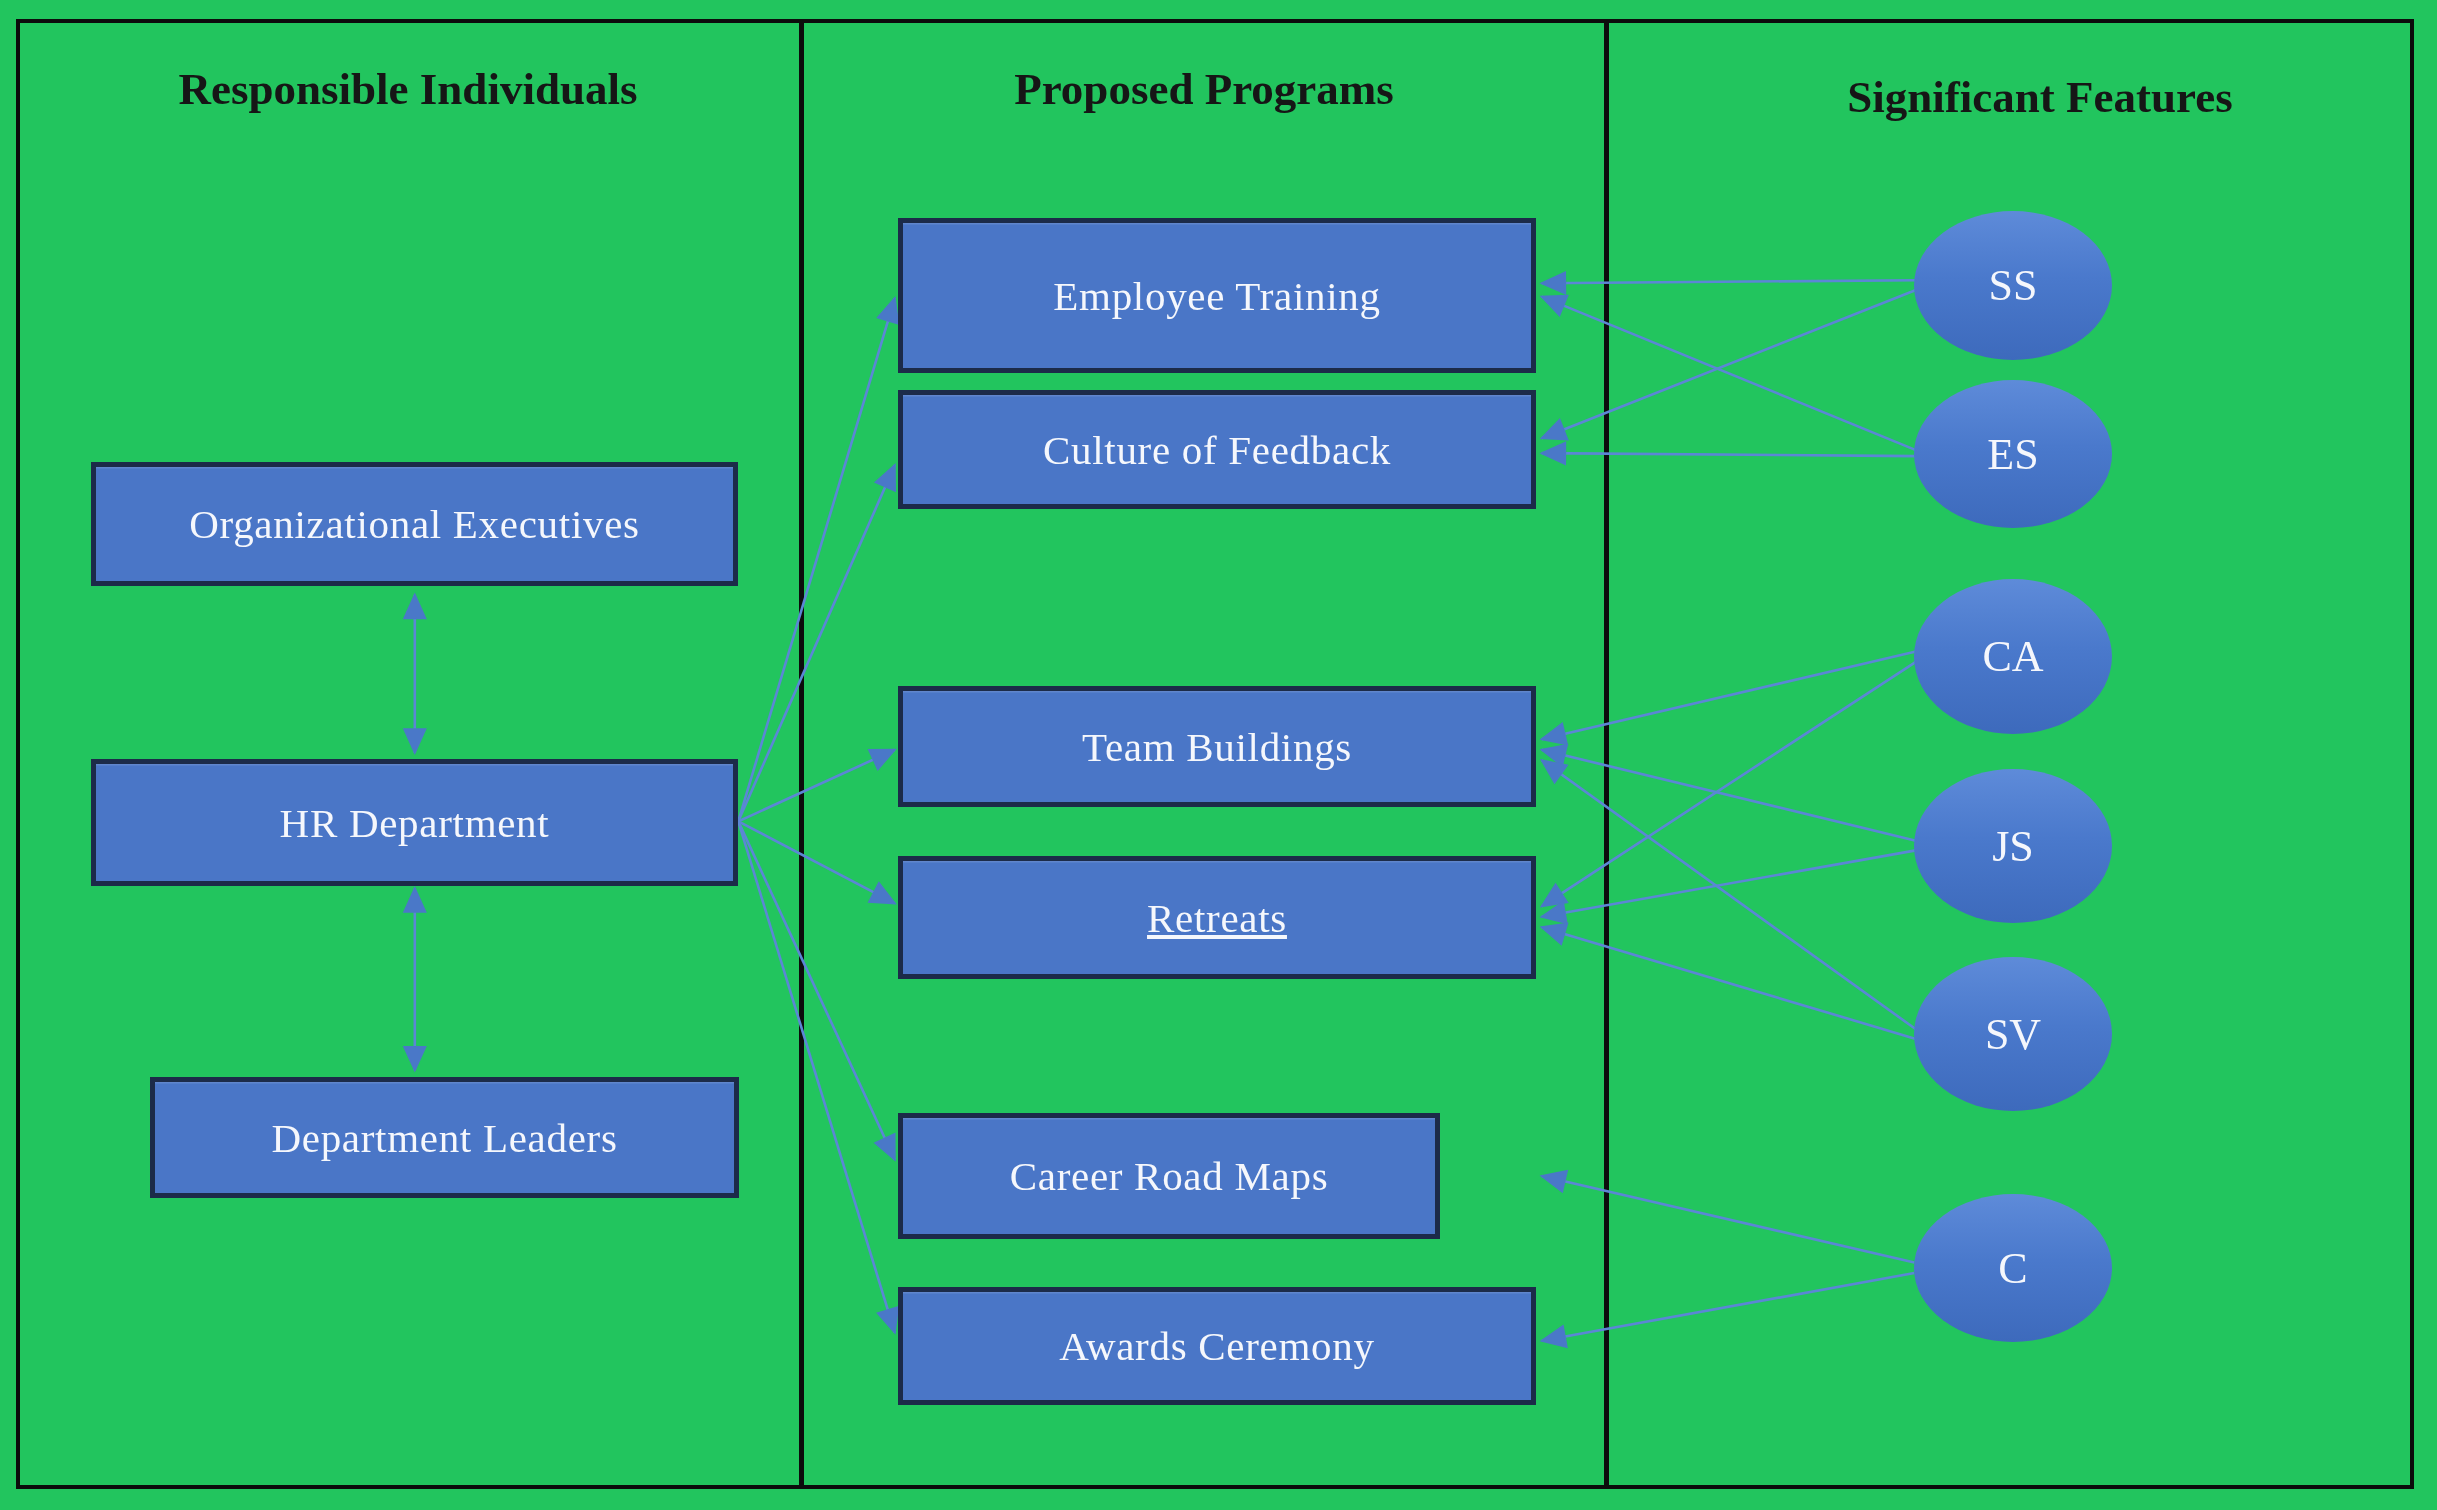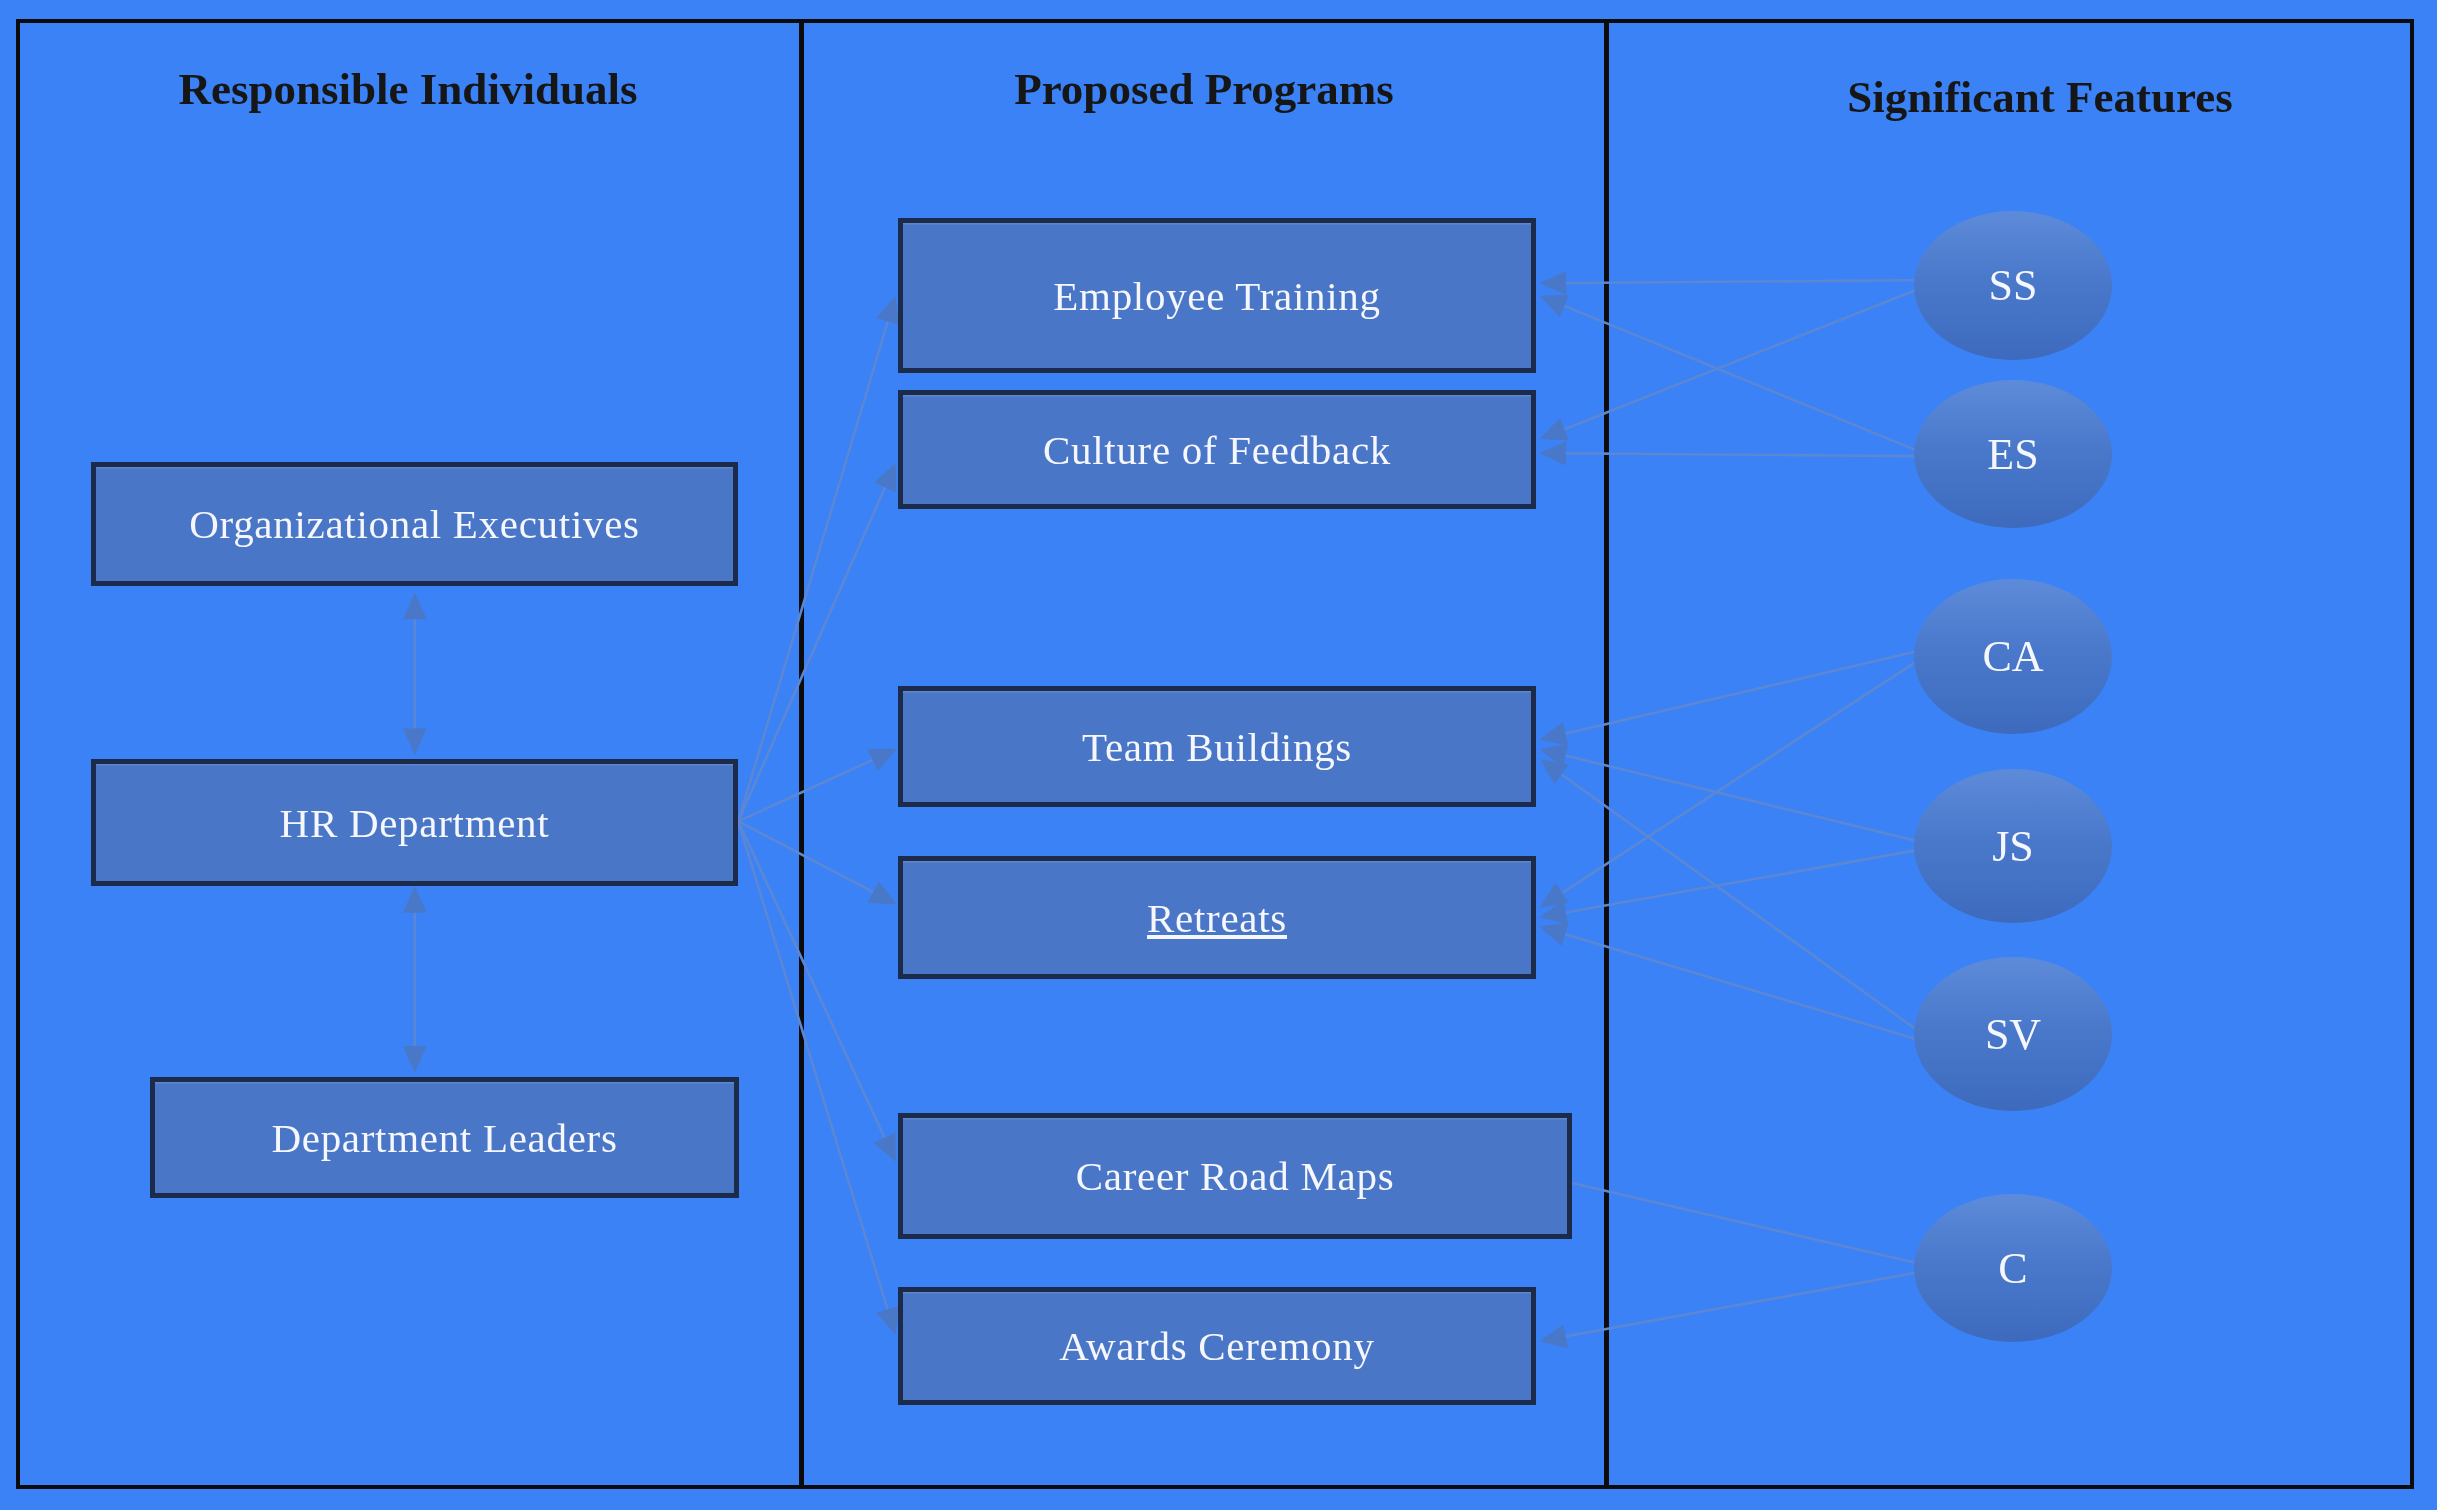--- a/index.html
+++ b/index.html
@@ -1,17 +1,17 @@
 <!DOCTYPE html>
 <html style="font-size:12px"><head>
 <meta charset="utf-8">
 <style>
   html,body{margin:0;padding:0;background:#ffffff;}
   #canvas{
-    position:relative;width:2438px;height:1510px;background:#3b82f6;overflow:hidden;
+    position:relative;width:2438px;height:1510px;background:#22c55e;overflow:hidden;
     font-family:"Liberation Serif","DejaVu Serif",serif;
   }
   .frame{
     position:absolute;left:16.4px;top:19.4px;width:2398px;height:1470px;
     border:4.5px solid #0c0c0c;box-sizing:border-box;
   }
   .divider{
     position:absolute;top:19.4px;height:1470px;width:4.5px;background:#0c0c0c;
   }
   .hdr{
@@ -81,21 +81,21 @@
   </svg>
 
   <div class="box" style="left:91px;top:462px;width:647px;height:124px;">Organizational Executives</div>
   <div class="box" style="left:91px;top:759px;width:647px;height:127px;">HR Department</div>
   <div class="box" style="left:106px;top:1077px;width:589px;height:121px;margin-left:44px;">Department Leaders</div>
 
   <div class="box" style="left:898px;top:218px;width:638px;height:155px;">Employee Training</div>
   <div class="box" style="left:898px;top:390px;width:638px;height:119px;">Culture of Feedback</div>
   <div class="box" style="left:898px;top:686px;width:638px;height:121px;">Team Buildings</div>
   <div class="box" style="left:898px;top:856px;width:638px;height:123px;text-decoration:underline;">Retreats</div>
-  <div class="box" style="left:898px;top:1113px;width:674px;height:126px;">Career Road Maps</div>
+  <div class="box" style="left:898px;top:1113px;width:542px;height:126px;">Career Road Maps</div>
   <div class="box" style="left:898px;top:1287px;width:638px;height:118px;">Awards Ceremony</div>
 
   <div class="ellipse" style="top:211px;height:149px;">SS</div>
   <div class="ellipse" style="top:380px;height:148px;">ES</div>
   <div class="ellipse" style="top:579px;height:155px;">CA</div>
   <div class="ellipse" style="top:957px;height:154px;">SV</div>
   <div class="ellipse" style="top:769px;height:154px;">JS</div>
   <div class="ellipse" style="top:1194px;height:148px;">C</div>
 
 </div>

